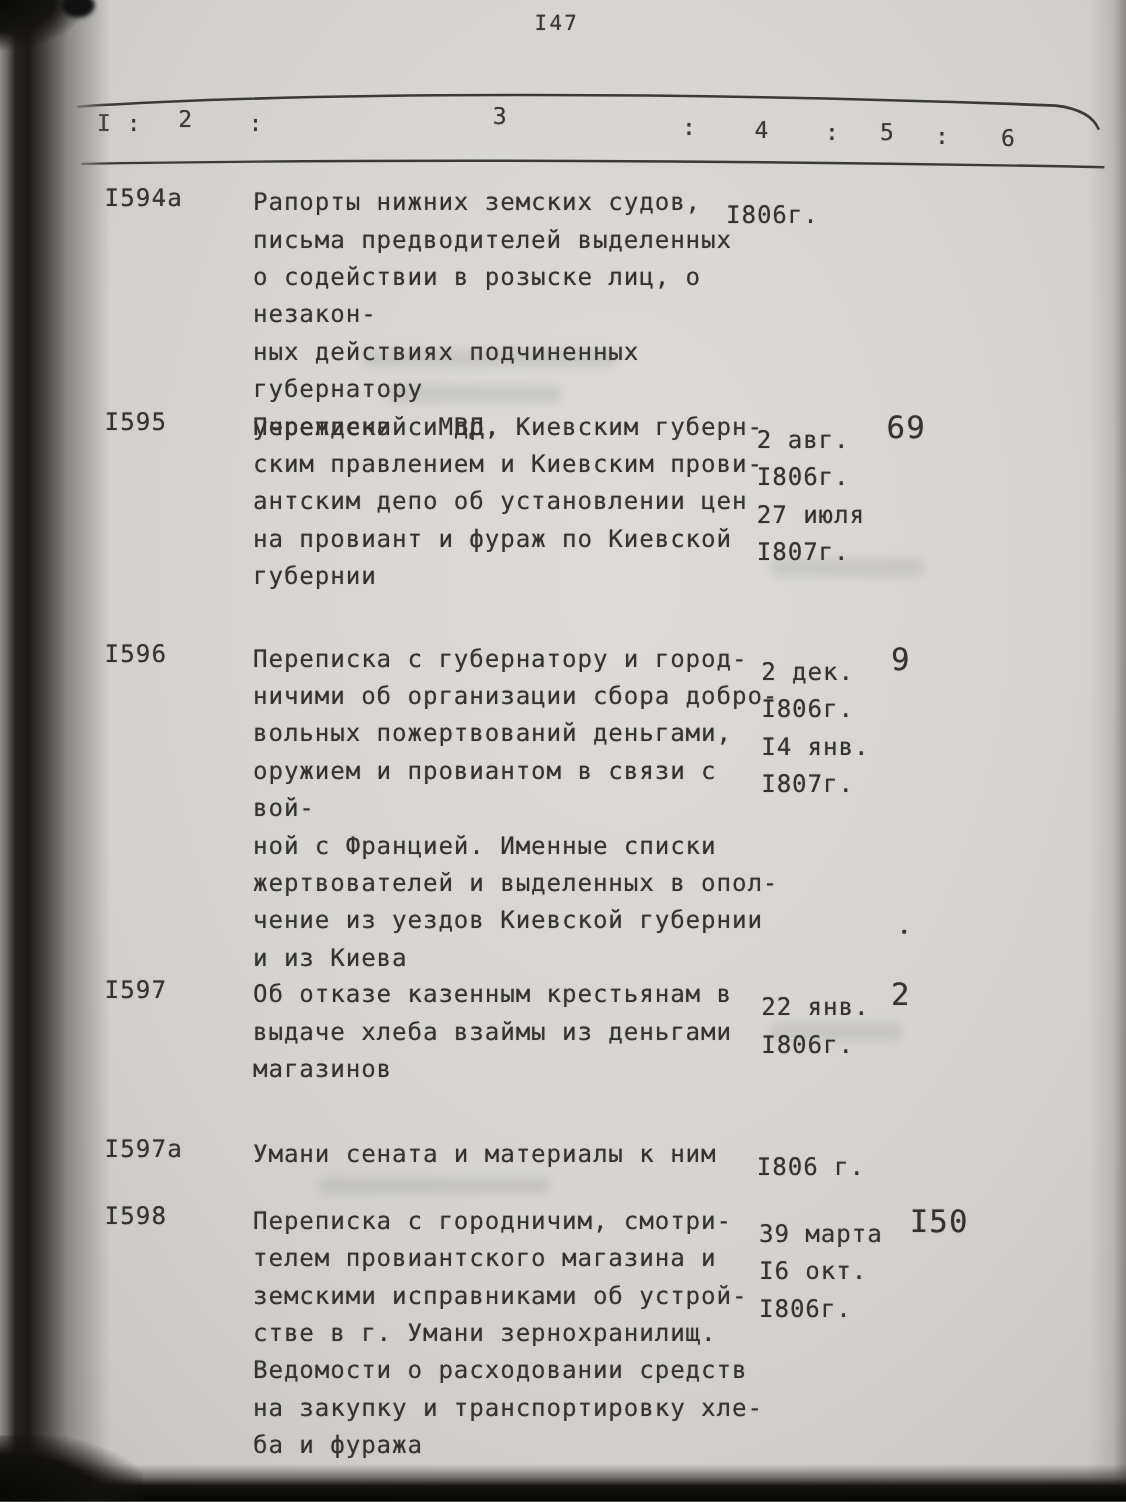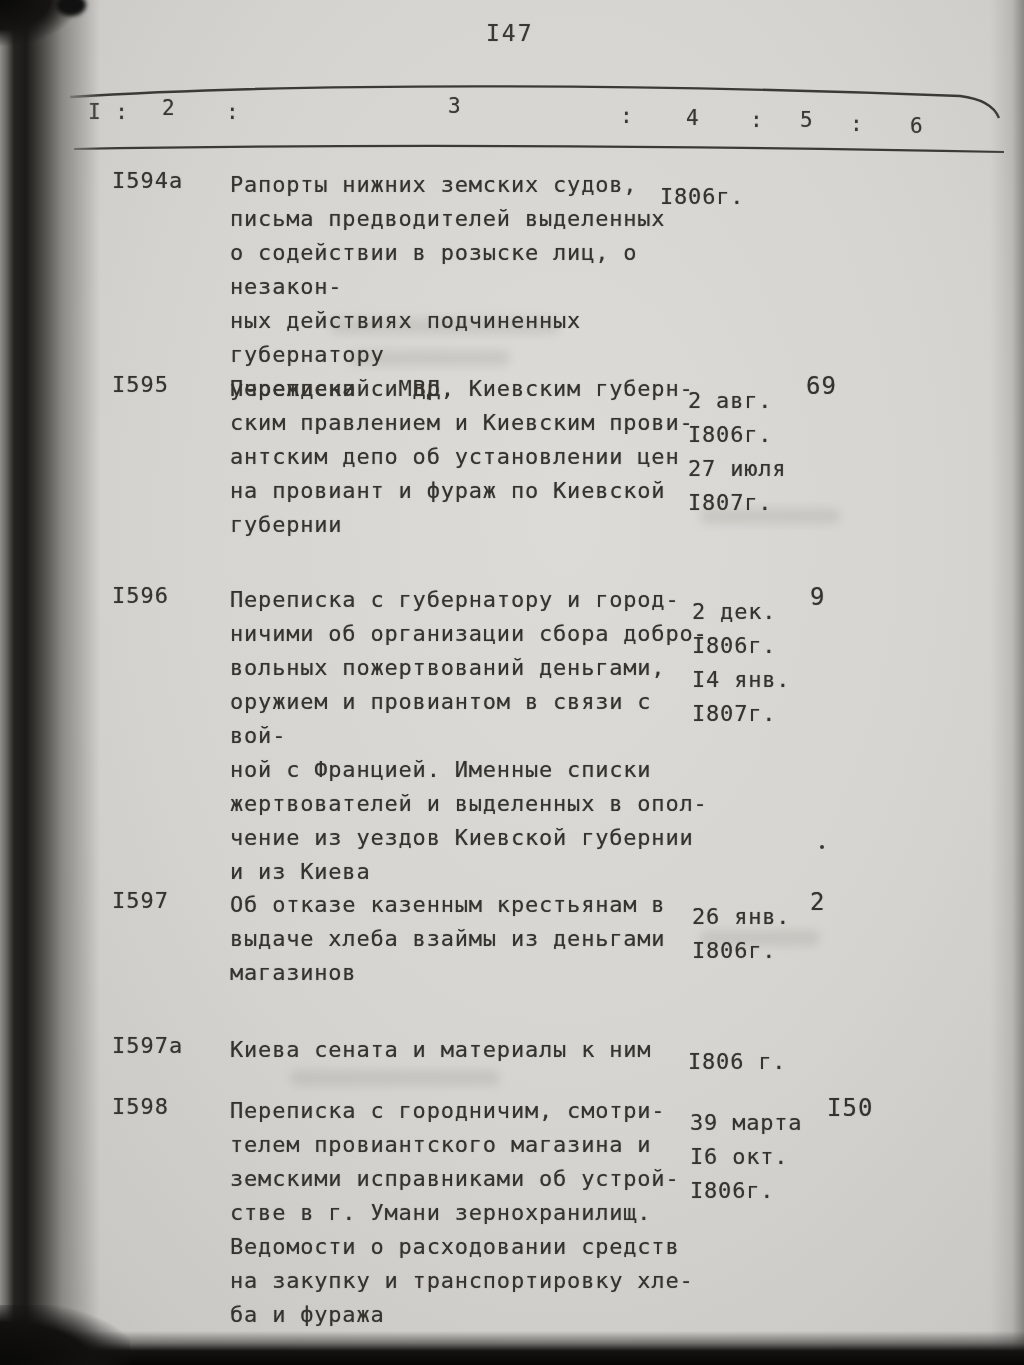--- a/index.html
+++ b/index.html
@@ -45,46 +45,46 @@
     background:radial-gradient(ellipse at 0% 100%, #080807 0%, #121110 50%, rgba(30,29,27,0) 78%);
     pointer-events:none;
   }
   .ghost{
     position:absolute;height:16px;border-radius:8px;
     background:rgba(120,119,112,0.16);filter:blur(4px);
     pointer-events:none;
   }
   
   .page-number{
-    position:absolute;left:486px;top:20px;
-    font-size:23px;letter-spacing:2px;color:#3a3833;
+    position:absolute;left:486px;top:10px;
+    font-size:19px;letter-spacing:2px;color:#3a3833;
   }
   .rules{position:absolute;left:0;top:0;}
   .hcol{
     position:absolute;top:98px;
     font-size:21px;color:#3a3833;letter-spacing:1px;
   }
   .entry{position:absolute;left:0;width:1024px;}
   .num{
-    position:absolute;left:112px;top:0;
+    position:absolute;left:95px;top:0;
     font-size:22px;letter-spacing:1px;
   }
   .desc{
     position:absolute;left:230px;top:0;width:480px;
     font-size:22px;line-height:34px;letter-spacing:0.8px;
     white-space:pre-line;
   }
   .dates{
     position:absolute;left:688px;top:12px;width:130px;
     font-size:22px;line-height:34px;letter-spacing:0.8px;
     white-space:pre-line;
   }
   .sheets{
     position:absolute;left:806px;top:0;
-    font-size:24px;letter-spacing:1px;
+    font-size:28px;letter-spacing:1px;
   }
   .num,.desc,.dates,.sheets,.hcol,.page-number{
     text-shadow:0 0 1px rgba(58,56,51,0.55);
   }
   .dot{position:absolute;width:4px;height:4px;border-radius:50%;background:#3a3833;}
 </style>
 </head>
 <body>
 
 <div class="page">
@@ -157,28 +157,28 @@
     <div class="sheets" style="left:810px">9</div>
   </div>
 
   <div class="dot" style="left:820px;top:845px"></div>
 
   <div class="entry" style="top:888px">
     <div class="num">I597</div>
     <div class="desc">Об отказе казенным крестьянам в
 выдаче хлеба взаймы из деньгами
 магазинов</div>
-    <div class="dates" style="left:692px">26 янв.
+    <div class="dates" style="left:692px">22 янв.
 I806г.</div>
     <div class="sheets" style="left:810px">2</div>
   </div>
 
   <div class="entry" style="top:1033px">
     <div class="num">I597а</div>
-    <div class="desc">Киева сената и материалы к ним</div>
+    <div class="desc">Умани сената и материалы к ним</div>
     <div class="dates">I806 г.</div>
     <div class="sheets"></div>
   </div>
 
   <div class="entry" style="top:1094px">
     <div class="num">I598</div>
     <div class="desc">Переписка с городничим, смотри-
 телем провиантского магазина и
 земскими исправниками об устрой-
 стве в г. Умани зернохранилищ.

